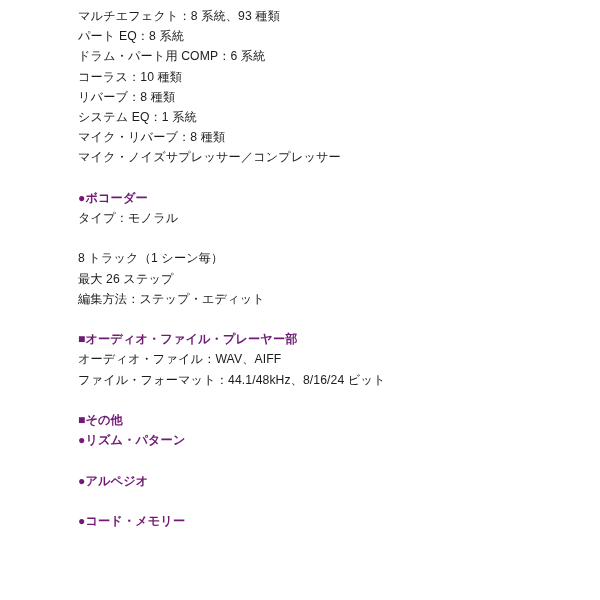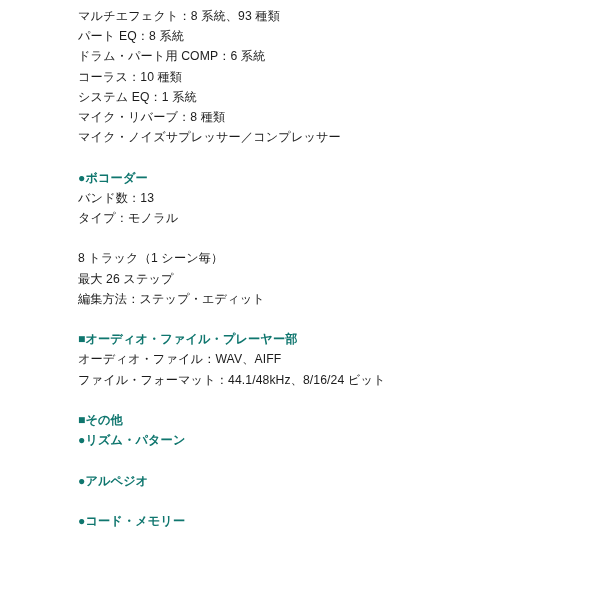--- a/index.html
+++ b/index.html
@@ -29,44 +29,44 @@
   }
   .line {
     font-size: 12.2px;
     line-height: 20.2px;
     white-space: pre;
     letter-spacing: 0.1px;
     color: #1c1c1c;
   }
   .line.heading {
     font-weight: 700;
-    color: #0f766e;
+    color: #701a75;
   }
   .line.blank {
     color: transparent;
   }
   .line.blank::after {
     content: "\00a0";
   }
 </style>
 </head>
 <body>
 
 <div class="page">
   <ul class="spec-list">
       <li class="line body">マルチエフェクト：8 系統、93 種類</li>
       <li class="line body">パート EQ：8 系統</li>
       <li class="line body">ドラム・パート用 COMP：6 系統</li>
       <li class="line body">コーラス：10 種類</li>
+      <li class="line body">リバーブ：8 種類</li>
       <li class="line body">システム EQ：1 系統</li>
       <li class="line body">マイク・リバーブ：8 種類</li>
       <li class="line body">マイク・ノイズサプレッサー／コンプレッサー</li>
       <li class="line blank"></li>
       <li class="line heading">●ボコーダー</li>
-      <li class="line body">バンド数：13</li>
       <li class="line body">タイプ：モノラル</li>
       <li class="line blank"></li>
       <li class="line body">8 トラック（1 シーン毎）</li>
       <li class="line body">最大 26 ステップ</li>
       <li class="line body">編集方法：ステップ・エディット</li>
       <li class="line blank"></li>
       <li class="line heading">■オーディオ・ファイル・プレーヤー部</li>
       <li class="line body">オーディオ・ファイル：WAV、AIFF</li>
       <li class="line body">ファイル・フォーマット：44.1/48kHz、8/16/24 ビット</li>
       <li class="line blank"></li>

